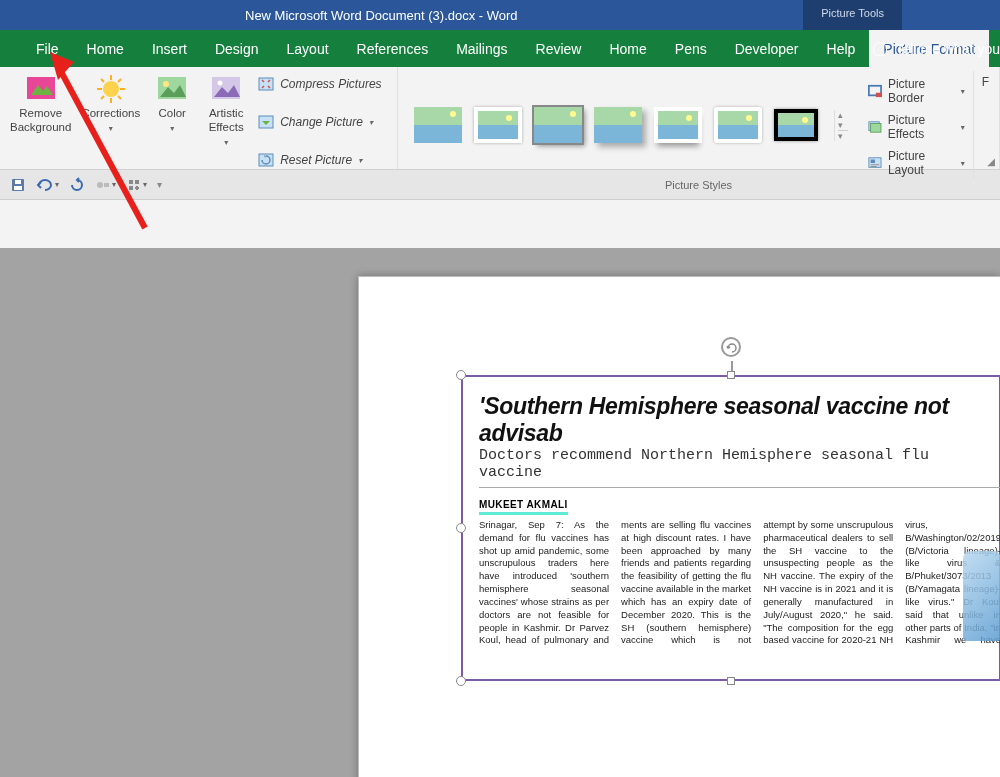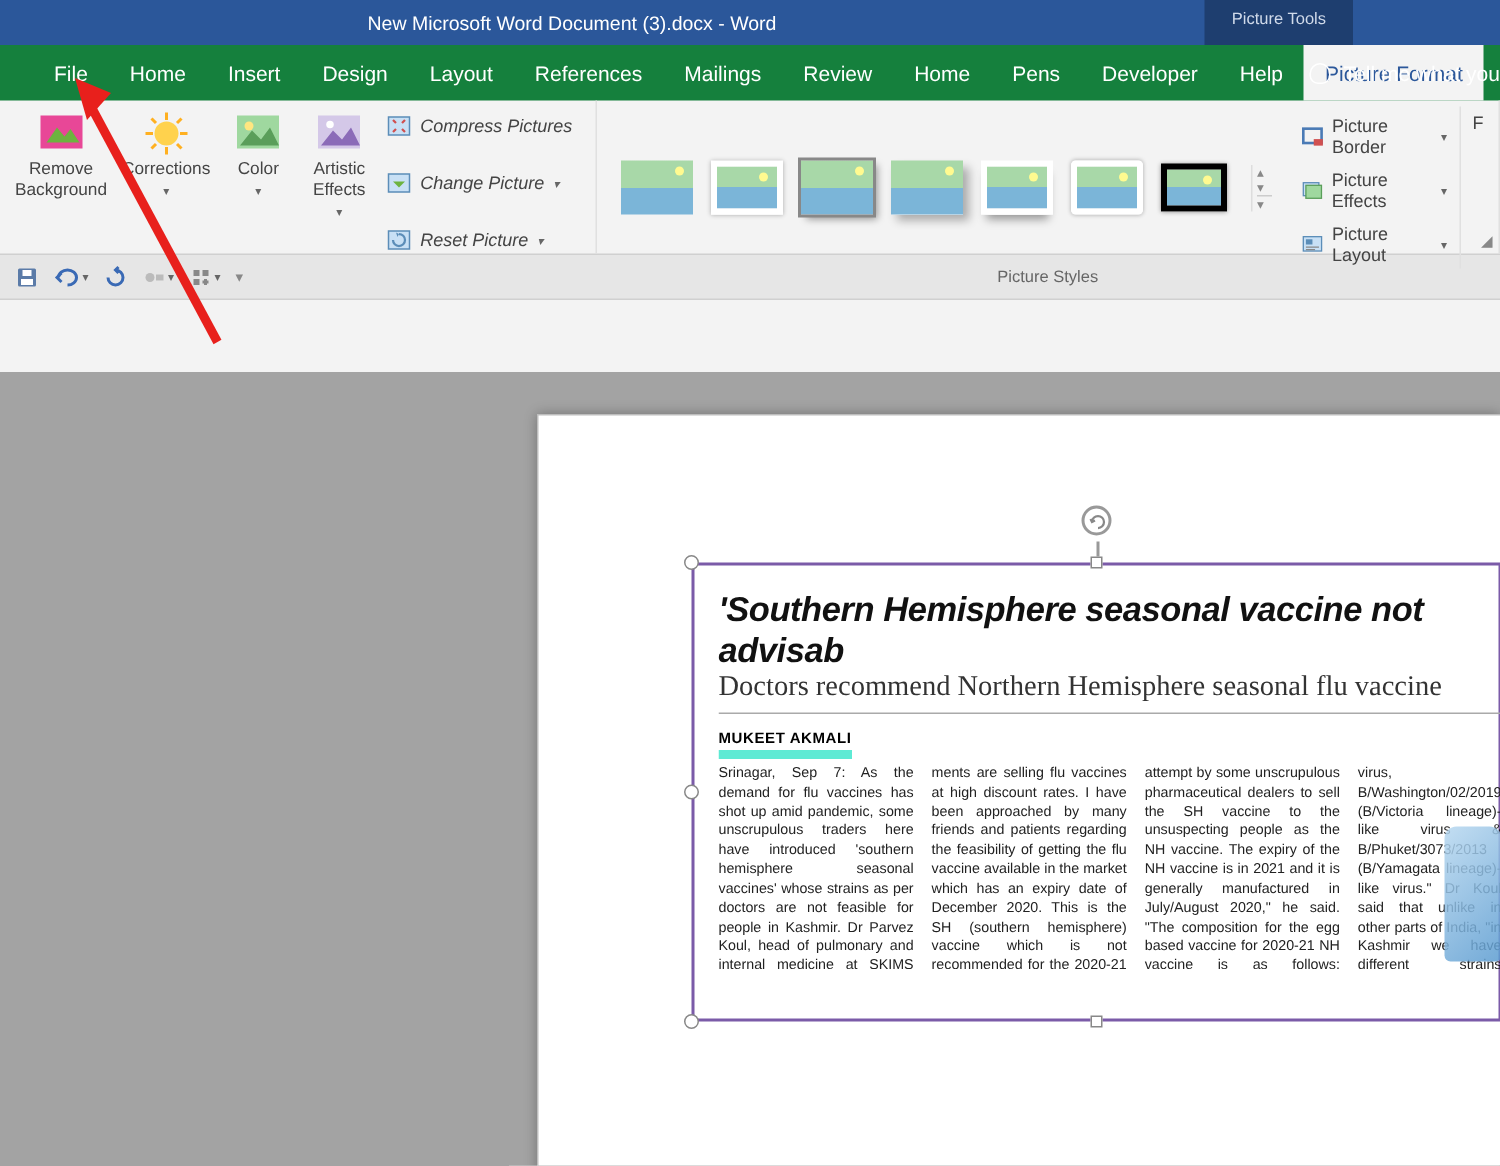--- a/index.html
+++ b/index.html
@@ -62,23 +62,23 @@
 .handle.tm { top: -4px; left: 50%; margin-left: -4px; width:8px; height:8px; border-radius:0; }
 .handle.ml { top: 50%; left: -5px; margin-top: -5px; }
 .handle.mb { bottom: -4px; left: 50%; margin-left: -4px; width:8px; height:8px; border-radius:0;}
 .handle.bl { bottom: -5px; left: -5px; }
 .rotate-handle { position: absolute; top: -38px; left: 50%; margin-left: -10px; width: 20px; height: 20px; border: 2px solid #999; border-radius: 50%; }
 .rotate-handle::after { content: ''; position: absolute; top: 22px; left: 8px; width: 2px; height: 14px; background: #999; }
 .rotate-handle svg { position:absolute; top:2px; left:2px; }
 
 .newspaper { position: absolute; left: 18px; top: 18px; right: 0; bottom: 35px; font-family: Georgia, 'Times New Roman', serif; overflow: hidden; }
 .np-headline { font-style: italic; font-weight: bold; font-size: 23px; color: #111; letter-spacing:-0.3px; }
-.np-sub { font-family: Liberation Serif, serif; font-size: 19px; color: #333; margin-bottom: 6px; }
+.np-sub { font-family: Liberation Mono, monospace; font-size: 15px; color: #333; margin-bottom: 6px; }
 .np-divider { border-top: 1px solid #aaa; margin-bottom: 6px; }
-.np-author { font-family: Arial,sans-serif; font-weight: bold; font-size: 10px; letter-spacing: 0.4px; border-bottom:6px solid #5eead4; display:inline-block; padding-bottom:2px; margin-bottom:4px;}
+.np-author { font-family: Arial,sans-serif; font-weight: bold; font-size: 10px; letter-spacing: 0.4px; border-bottom:3px solid #5eead4; display:inline-block; padding-bottom:2px; margin-bottom:4px;}
 .np-cols { display: flex; gap: 12px; font-size: 9.5px; line-height: 1.35; text-align: justify; color: #222; }
 .np-col { flex: 1; }
 .np-col.last { flex: 0.55; }
 .vial { position: absolute; right: 0; bottom: 5px; width: 38px; height: 90px; background: linear-gradient(135deg,#b8d8f0,#5a9bd0); border-radius: 8px 8px 4px 4px; opacity:0.85;}
 
 
 .arrow-annotation { position: absolute; top: 48px; left: 40px; pointer-events: none; }
 
 .group-wrap { position: relative; }
 </style>

